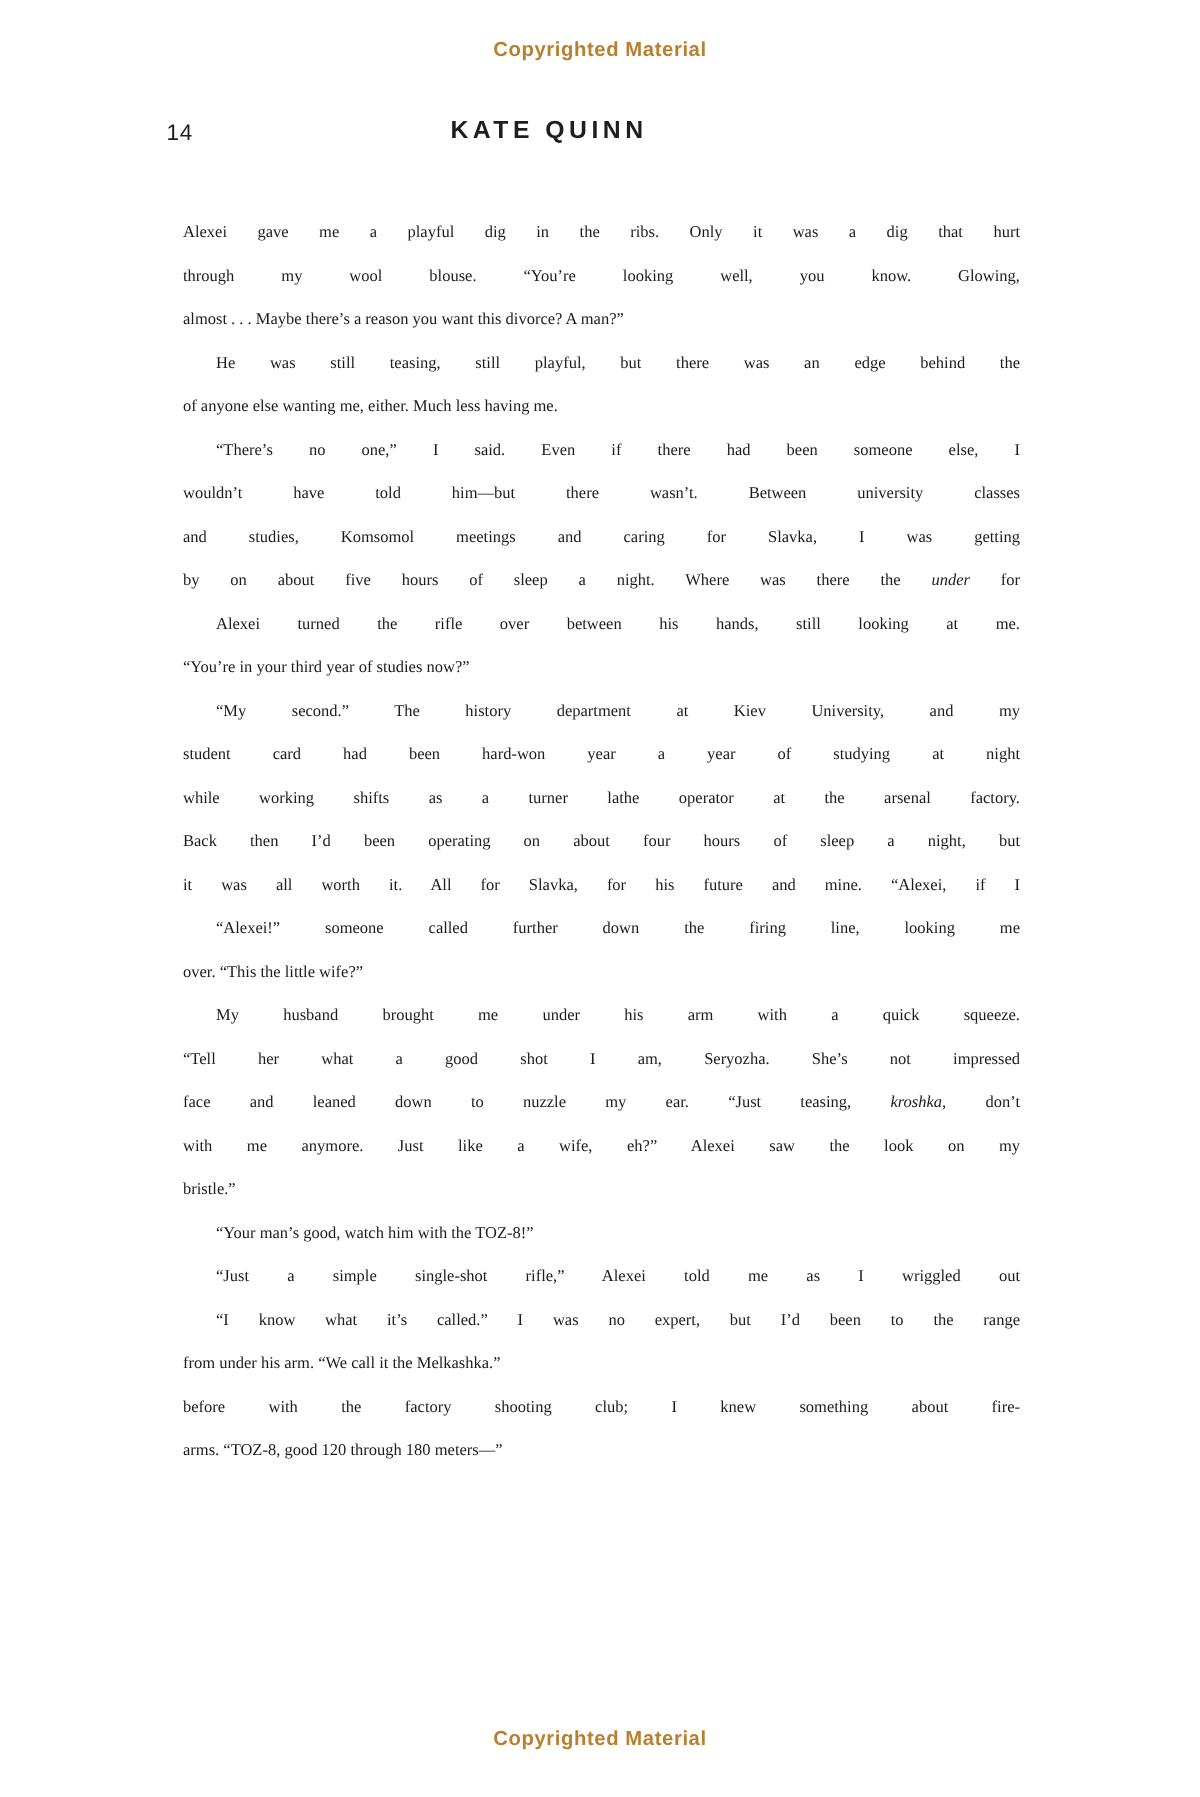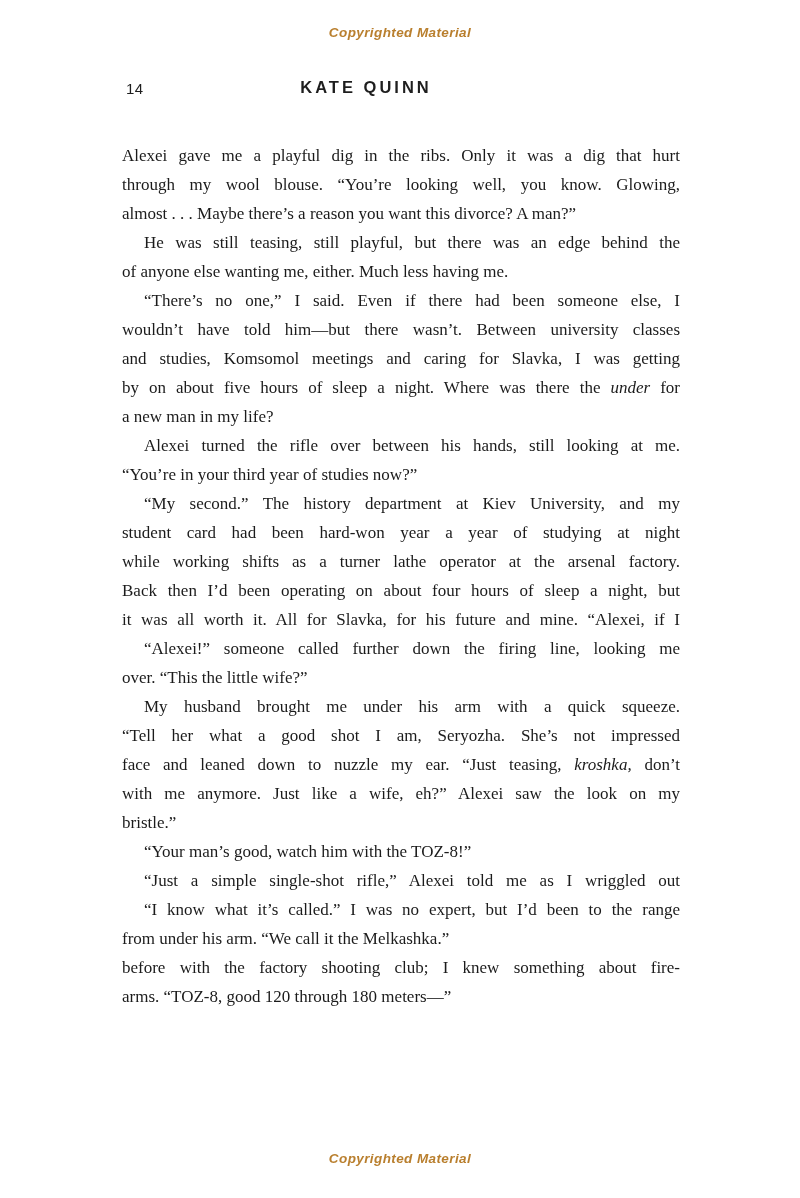--- a/index.html
+++ b/index.html
@@ -10,42 +10,41 @@
     font-family: "Liberation Serif", serif;
   }
   .copyright {
     position: absolute; left: 0; width: 800px;
     text-align: center;
     font-family: "Liberation Sans", sans-serif;
     font-weight: 700;
     font-size: 13.5px;
     letter-spacing: 0.4px;
     color: var(--accent, #b97f2e);
-    font-style: italic;
   }
   .copyright.top { top: 25px; }
   .copyright.bottom { top: 1151px; }
   .page-number {
-    position: absolute; top: 80px; left: 126px;
+    position: absolute; top: 80px; left: 111px;
     font-family: "Liberation Sans", sans-serif;
     font-size: 15px; font-weight: 500;
     letter-spacing: 0.5px;
     color: #1e1e1e;
   }
   .running-header {
     position: absolute; top: 78px; left: 0; width: 732px;
     text-align: center;
     font-family: "Liberation Sans", sans-serif;
     font-size: 16.5px; font-weight: 600;
     letter-spacing: 3px;
     color: #1e1e1e;
   }
   .body-text {
     position: absolute; top: 141px; left: 122px; width: 558px;
-    font-size: 17px;
+    font-size: 11px;
     line-height: 29px;
     color: #1b1b1b;
   }
   .line {
     height: 29px;
     overflow: hidden;
     text-align: justify;
   }
   
   .line::after { content: ""; display: inline-block; width: 100%; height: 0; }
@@ -66,21 +65,20 @@
 <div class="body-text" style="color: rgb(27, 27, 27);">
     <div class="line"><span>Alexei gave me a playful dig in the ribs. Only it was a dig that hurt</span></div>
     <div class="line"><span>through my wool blouse. “You’re looking well, you know. Glowing,</span></div>
     <div class="line last"><span>almost . . . Maybe there’s a reason you want this divorce? A man?”</span></div>
     <div class="line indent"><span>He was still teasing, still playful, but there was an edge behind the</span></div>
     <div class="line last"><span>of anyone else wanting me, either. Much less having me.</span></div>
     <div class="line indent"><span>“There’s no one,” I said. Even if there had been someone else, I</span></div>
     <div class="line"><span>wouldn’t have told him—but there wasn’t. Between university classes</span></div>
     <div class="line"><span>and studies, Komsomol meetings and caring for Slavka, I was getting</span></div>
     <div class="line"><span>by on about five hours of sleep a night. Where was there the </span><span class="it">under</span><span> for</span></div>
-    <div class="line last"><span>a new man in my life?</span></div>
     <div class="line indent"><span>Alexei turned the rifle over between his hands, still looking at me.</span></div>
     <div class="line last"><span>“You’re in your third year of studies now?”</span></div>
     <div class="line indent"><span>“My second.” The history department at Kiev University, and my</span></div>
     <div class="line"><span>student card had been hard-won year a year of studying at night</span></div>
     <div class="line"><span>while working shifts as a turner lathe operator at the arsenal factory.</span></div>
     <div class="line"><span>Back then I’d been operating on about four hours of sleep a night, but</span></div>
     <div class="line"><span>it was all worth it. All for Slavka, for his future and mine. “Alexei, if I</span></div>
     <div class="line indent"><span>“Alexei!” someone called further down the firing line, looking me</span></div>
     <div class="line last"><span>over. “This the little wife?”</span></div>
     <div class="line indent"><span>My husband brought me under his arm with a quick squeeze.</span></div>

